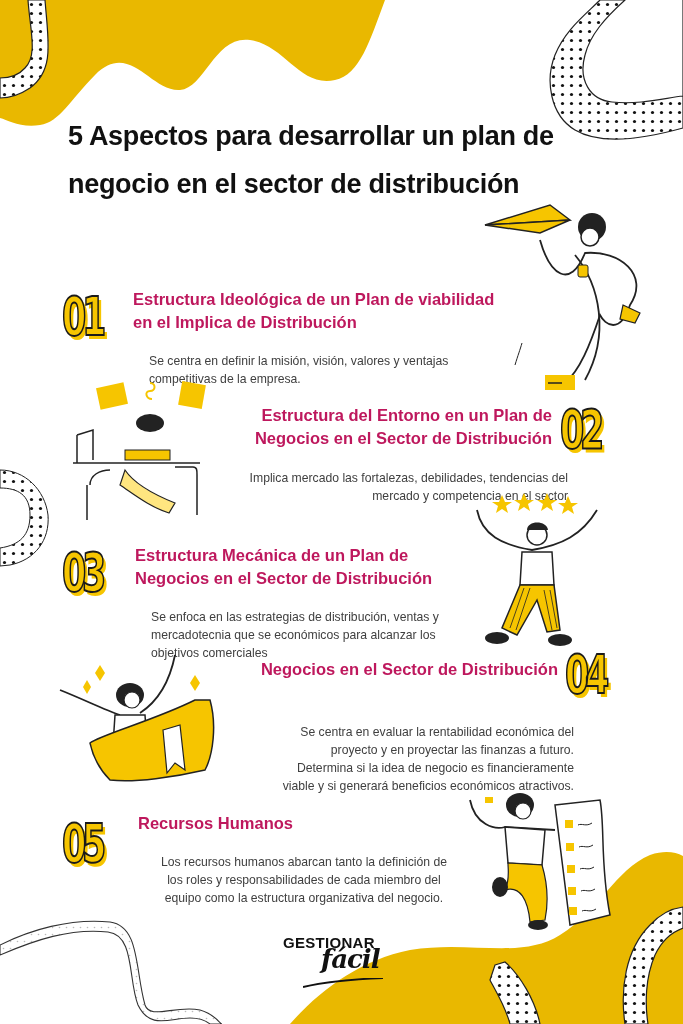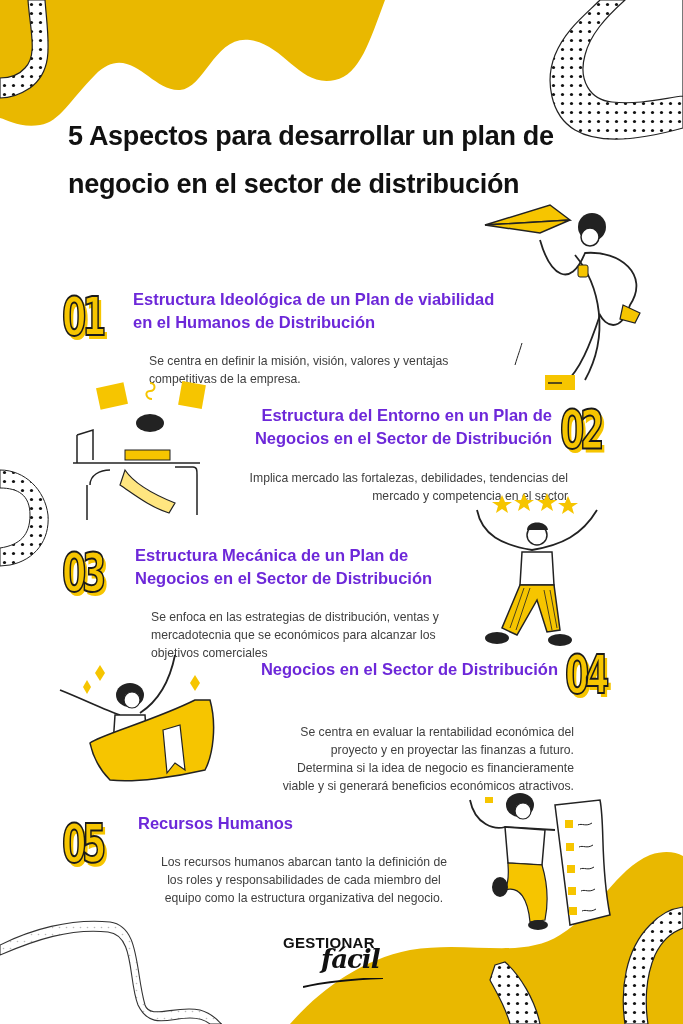--- a/index.html
+++ b/index.html
@@ -2,21 +2,21 @@
 <html><head>
 <meta charset="utf-8">
 <style>
   html,body{margin:0;padding:0;background:#fff;}
   body{width:683px;height:1024px;position:relative;overflow:hidden;font-family:"Liberation Sans","DejaVu Sans",sans-serif;color:#111;}
   .layer{position:absolute;left:0;top:0;width:683px;height:1024px;pointer-events:none;}
   .title{position:absolute;left:68px;top:112px;width:560px;font-weight:700;font-size:27px;line-height:48px;letter-spacing:-0.3px;color:#111;margin:0;}
   .title span{display:block;}
   .num{position:absolute;font-family:"DejaVu Sans Condensed","DejaVu Sans",sans-serif;font-weight:700;font-size:54px;line-height:54px;letter-spacing:-6px;color:#F6C500;
        -webkit-text-stroke:2px #1a1a1a;text-shadow:4px 4px 0 #F6C500;transform:scaleX(0.72);transform-origin:left top;}
-  .sec-title{position:absolute;font-weight:700;font-size:16.5px;line-height:23px;color:#6d28d9;margin:0;}
+  .sec-title{position:absolute;font-weight:700;font-size:16.5px;line-height:23px;color:#be185d;margin:0;}
   .sec-title span{display:block;}
   .sec-desc{position:absolute;font-size:12.2px;line-height:18px;color:#404040;margin:16px;}
   .right{text-align:right;}
   .logo{position:absolute;left:283px;top:930px;width:120px;height:62px;}
   .logo-top{position:absolute;left:0;top:4px;font-weight:700;font-size:15px;letter-spacing:0.3px;color:#111;}
   .logo-bot{position:absolute;left:38px;top:14px;font-family:"DejaVu Serif",serif;font-style:italic;font-weight:700;font-size:26px;color:#111;letter-spacing:-1px;}
   .logo-swoosh{position:absolute;left:20px;top:48px;width:80px;height:10px;}
   .illus{position:absolute;}
 </style>
 </head>
@@ -51,21 +51,21 @@
 </svg>
 
 <h1 class="title">
   <span>5 Aspectos para desarrollar un plan de</span>
   <span>negocio en el sector de distribución</span>
 </h1>
 
 <div class="num" style="left:62px;top:290px;">01</div>
 <h2 class="sec-title" style="left:133px;top:288px;width:400px;">
   <span>Estructura Ideológica de un Plan de viabilidad</span>
-  <span>en el Humanos de Distribución</span>
+  <span>en el Implica de Distribución</span>
 </h2>
 <p class="sec-desc" style="left:133px;top:336px;width:310px;">Se centra en definir la misión, visión, valores y ventajas competitivas de la empresa.</p>
 
 <svg class="illus" style="left:480px;top:195px;" width="200" height="205" viewBox="0 0 200 205">
   <polygon points="5,30 70,10 90,25" fill="#F6C500" stroke="#222" stroke-width="1.5"></polygon>
   <polygon points="5,30 90,25 60,38" fill="#F6C500" stroke="#222" stroke-width="1.5"></polygon>
   <circle cx="112" cy="32" r="14" fill="#222"></circle>
   <circle cx="110" cy="42" r="9" fill="#fff" stroke="#222" stroke-width="1.5"></circle>
   <path d="M60,45 C70,80 90,95 105,58 C140,55 170,80 150,110 C140,140 125,130 120,120 C110,150 100,175 85,188" fill="none" stroke="#222" stroke-width="1.8"></path>
   <path d="M95,60 C120,90 130,140 105,185" fill="none" stroke="#222" stroke-width="1.8"></path>

